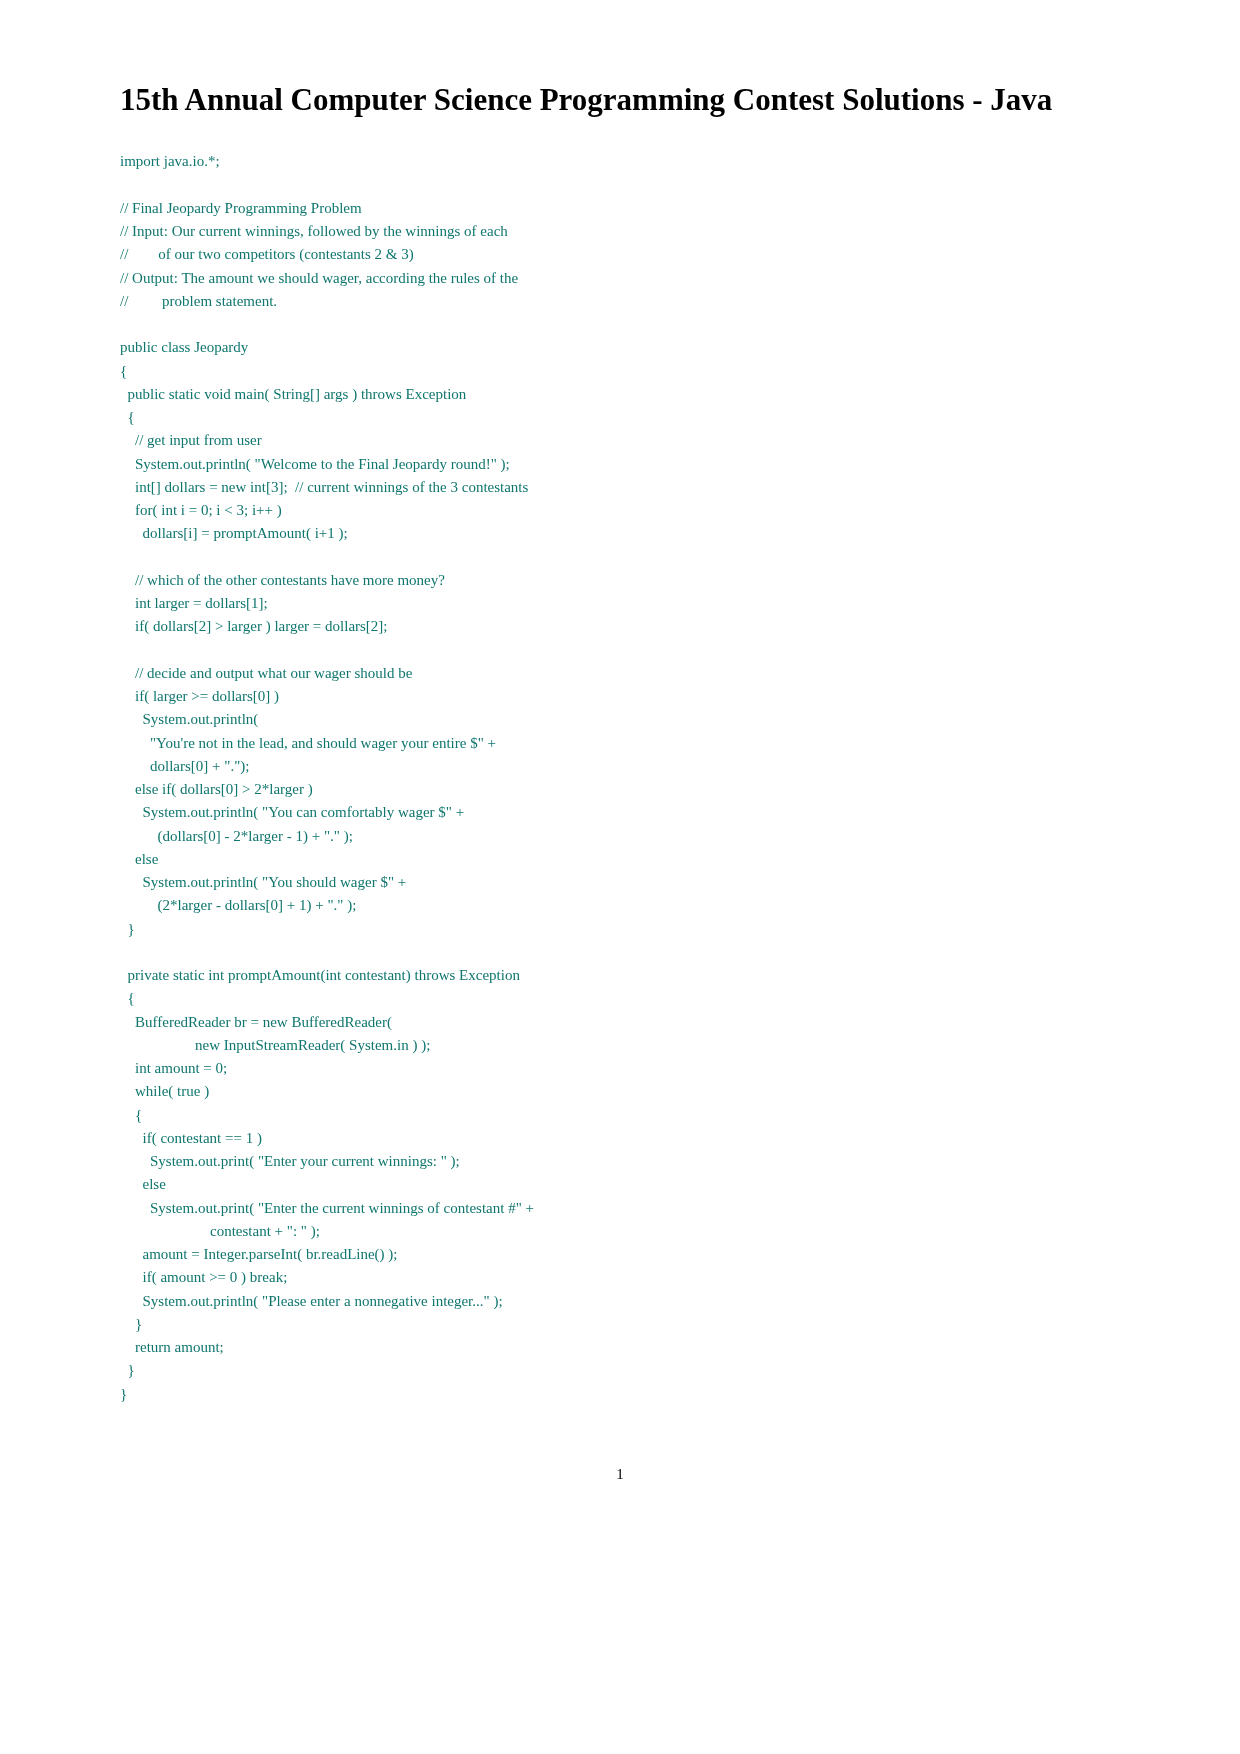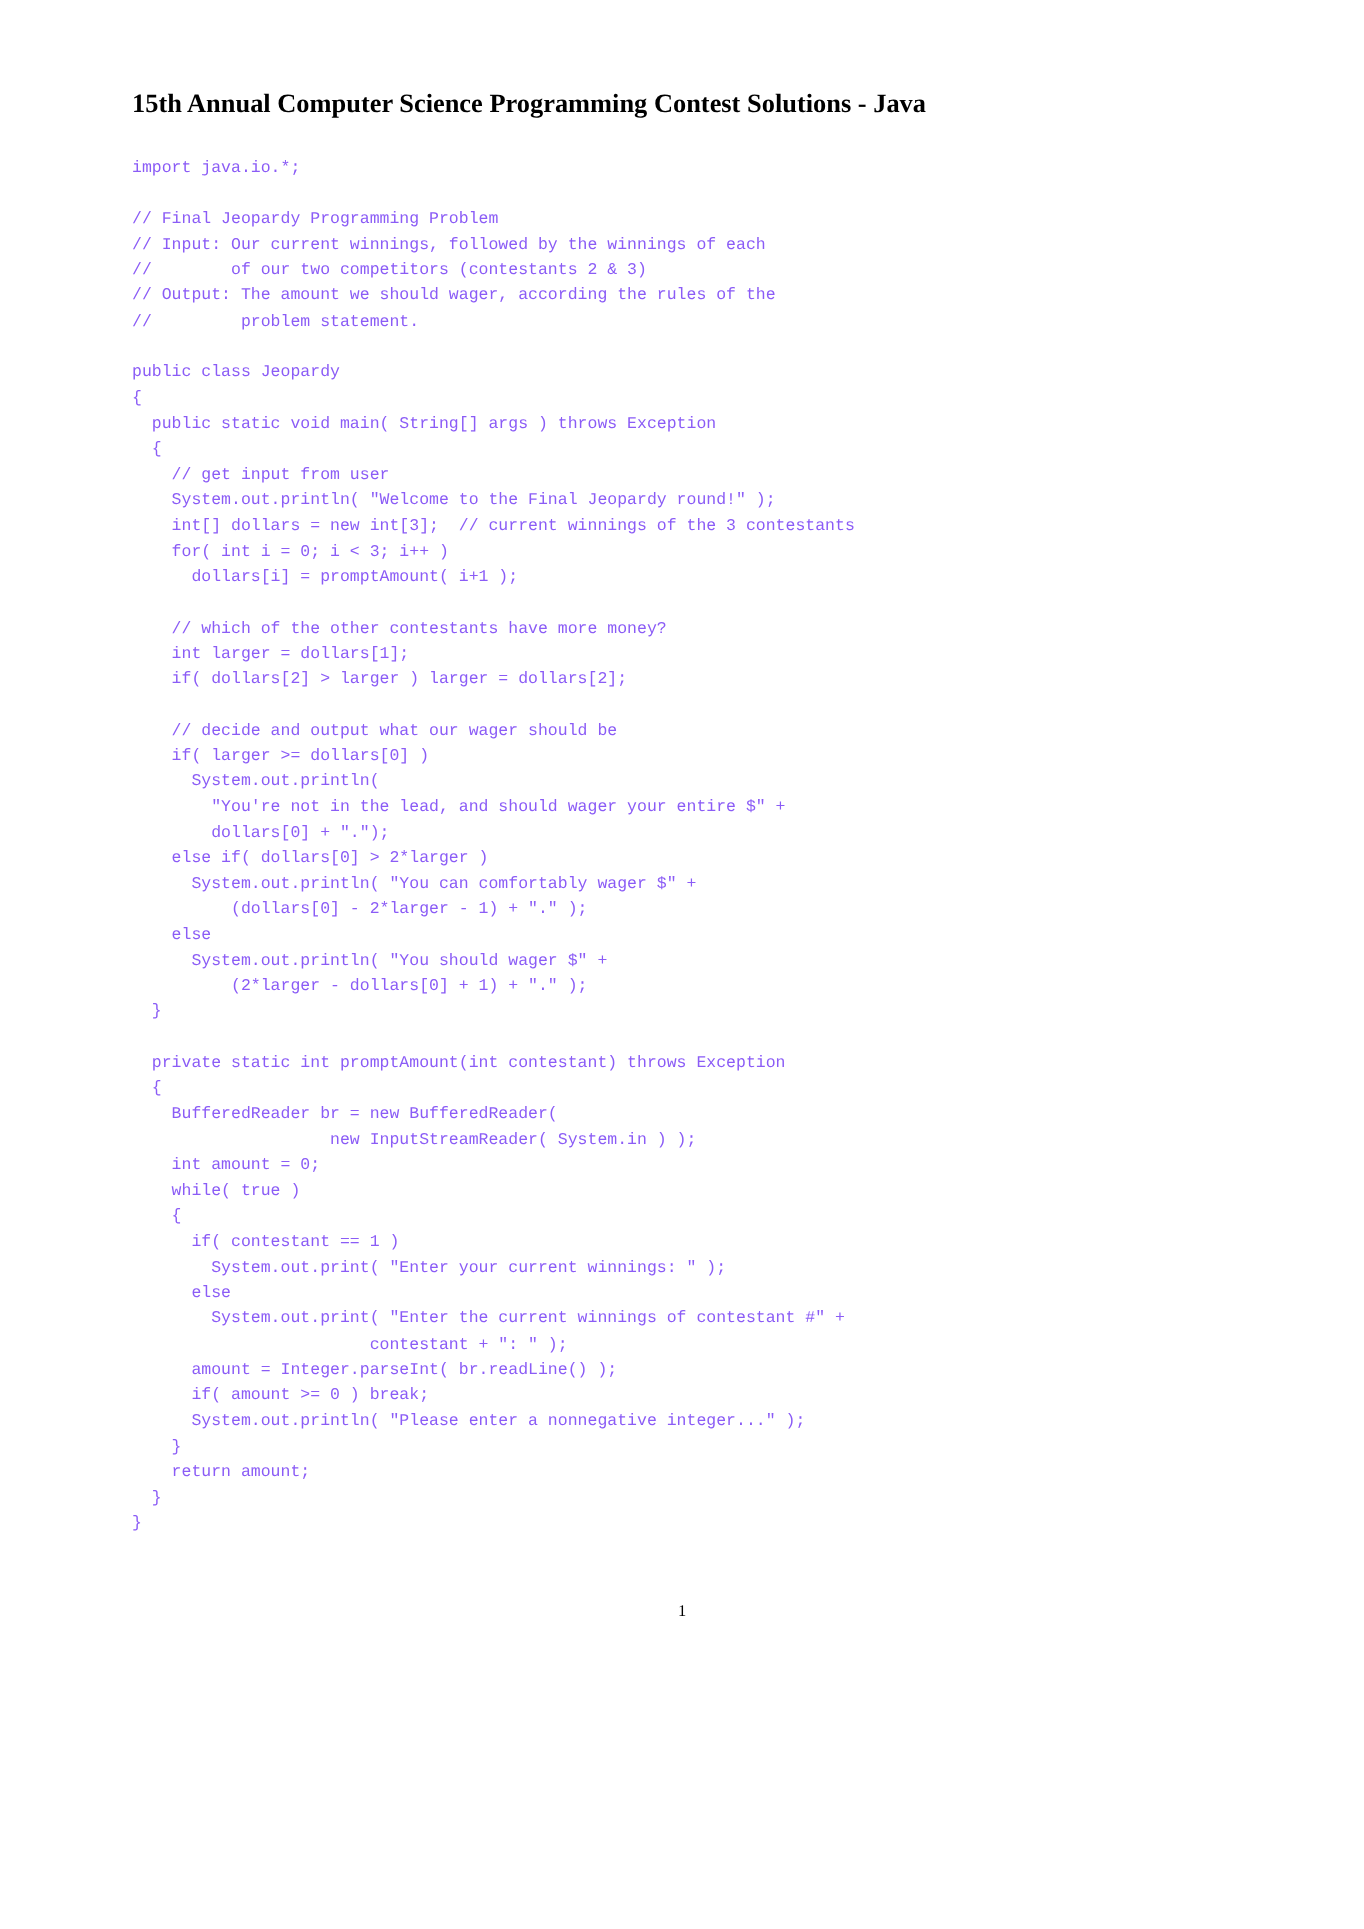--- a/index.html
+++ b/index.html
@@ -11,32 +11,32 @@
     body {
       background: #ffffff;
       font-family: 'Times New Roman', Times, serif;
       color: #000000;
       width: 1240px;
       min-height: 1754px;
       padding: 80px 120px;
     }
 
     .page-title {
-      font-size: 24px;
+      font-size: 31px;
       font-weight: bold;
       margin-bottom: 30px;
       line-height: 1.3;
     }
 
     .code-block {
-      font-family: Liberation Mono, monospace;
+      font-family: Liberation Serif, serif;
       font-size: 15px;
       line-height: 1.55;
       white-space: pre;
-      color: #8b5cf6;
+      color: #0f766e;
     }
 
     .page-number {
       text-align: center;
       font-family: 'Times New Roman', Times, serif;
       font-size: 15px;
       margin-top: 60px;
     }
   </style>
 </head>

